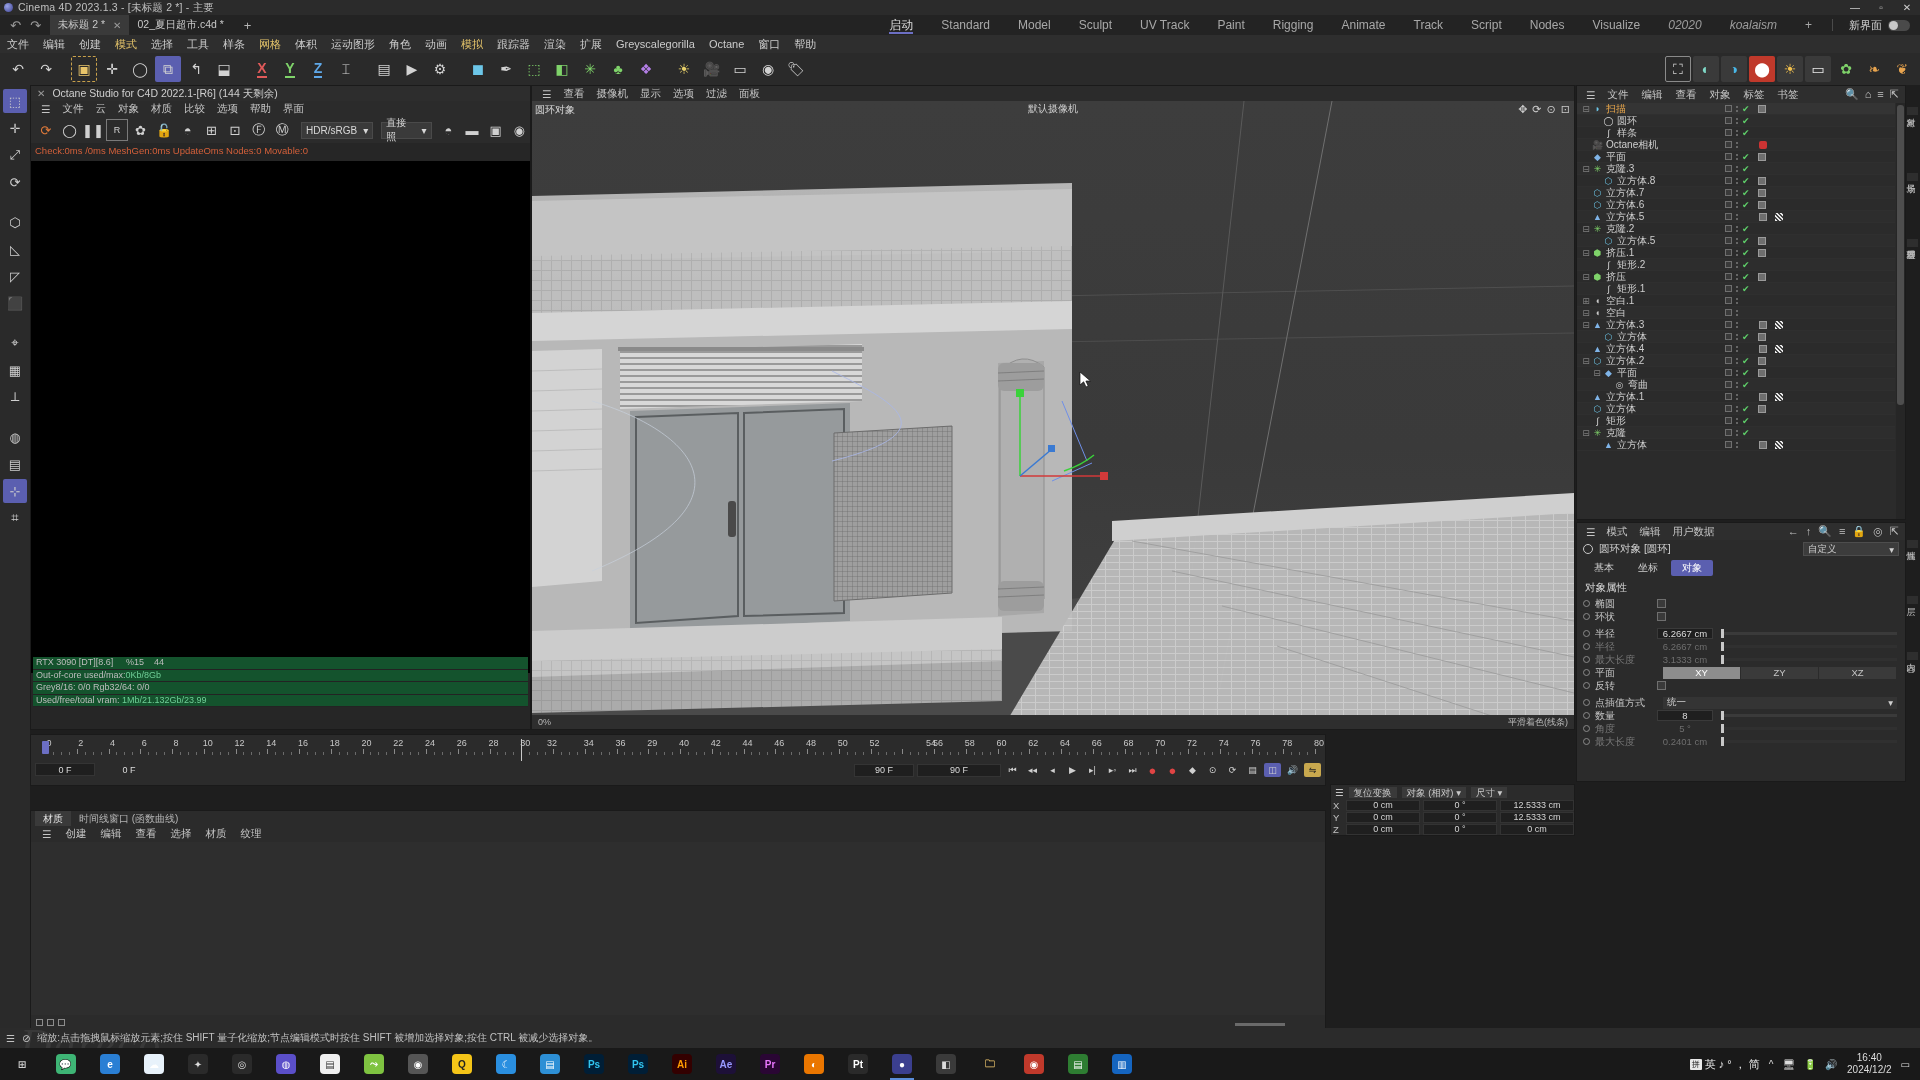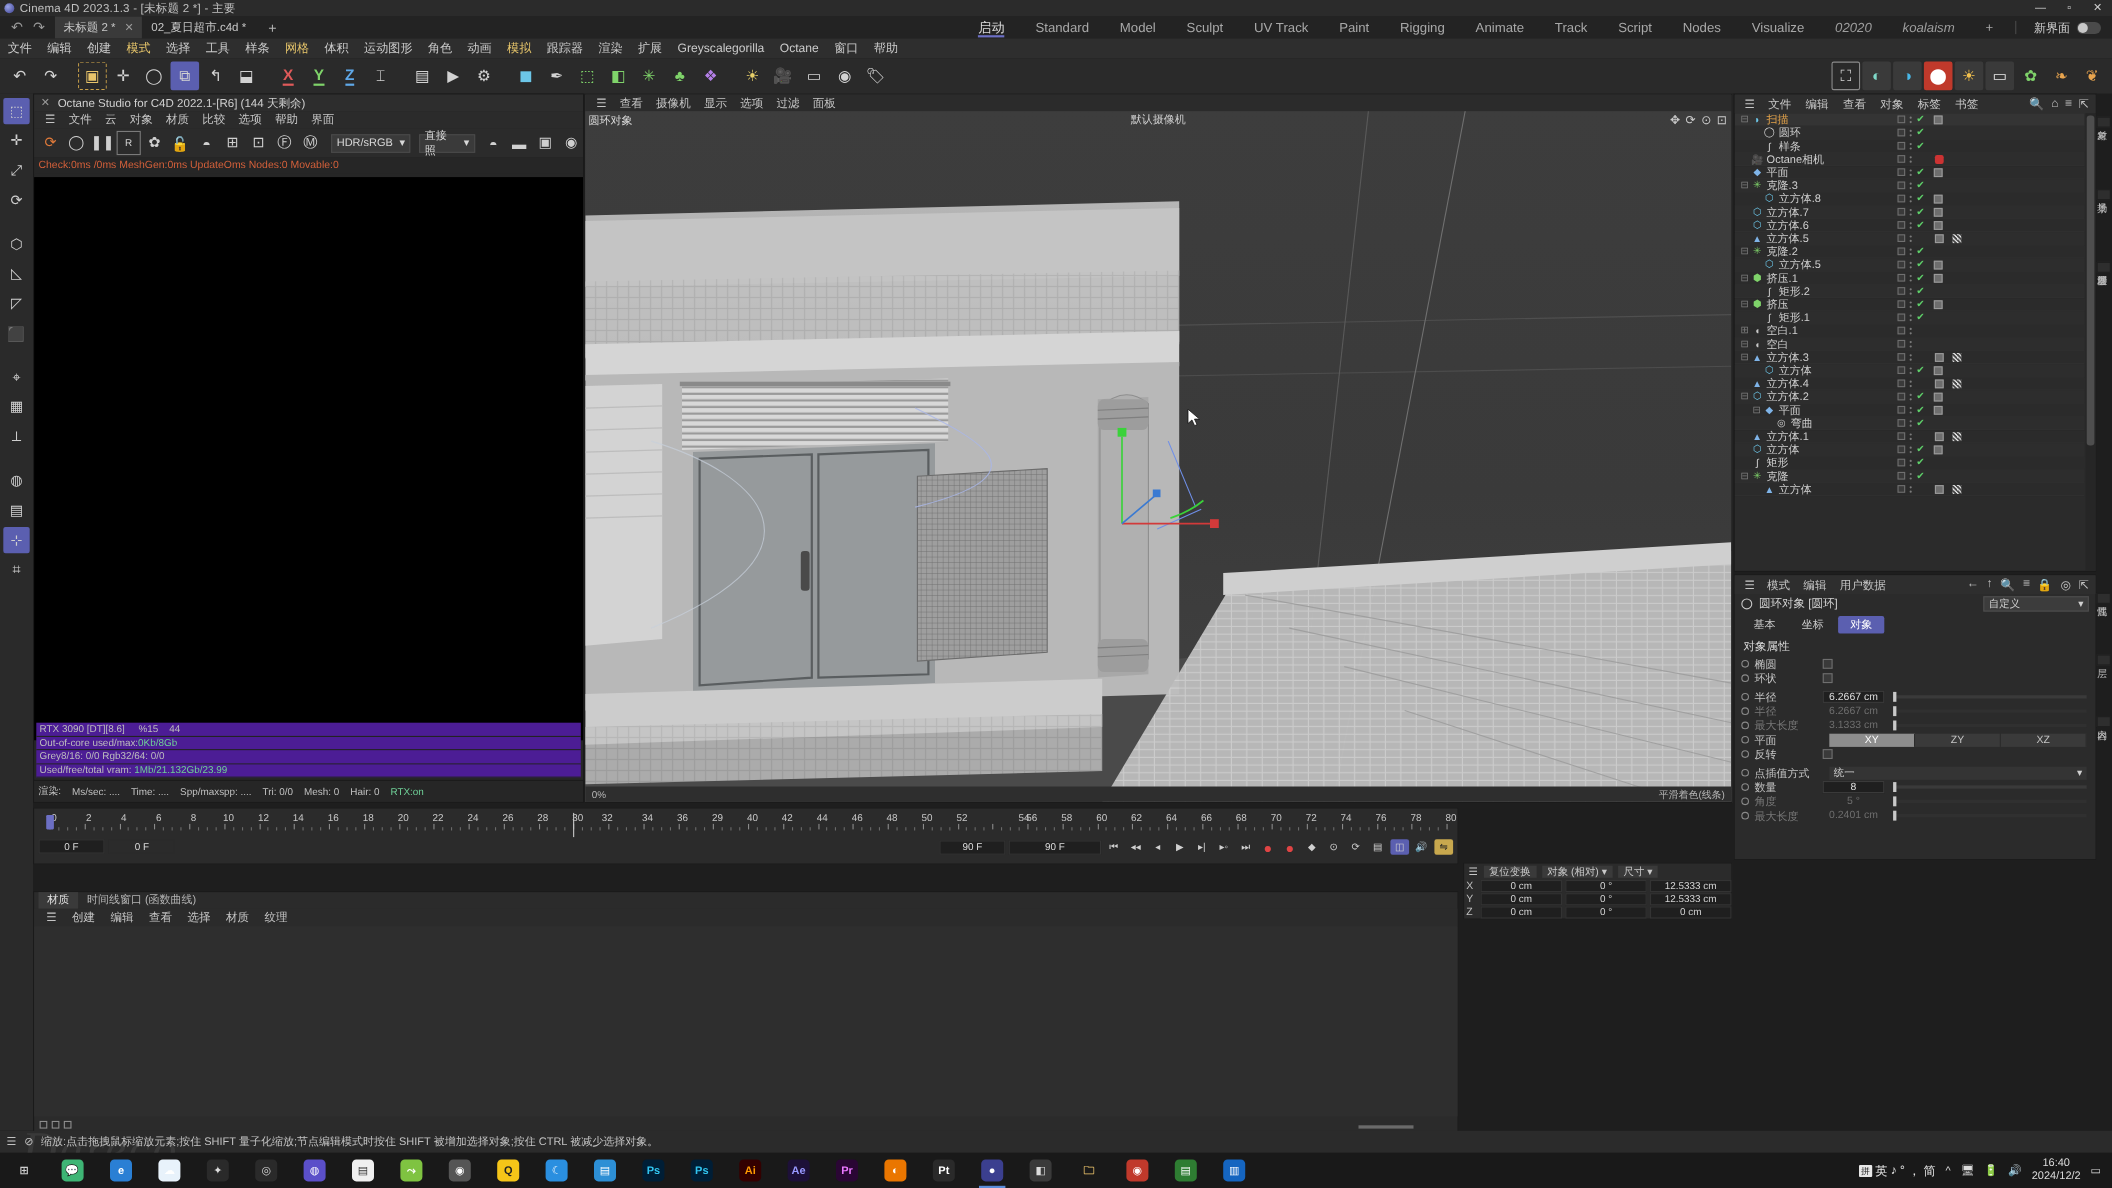--- a/index.html
+++ b/index.html
@@ -83,21 +83,21 @@
   .oct-menu { height:16px; background:#2b2b2b; display:flex; align-items:center; padding-left:4px;}
   .oct-menu span { padding:0 6px; font-size:10.5px; color:#c6c6c6;}
   .oct-tools { height:26px; background:#2b2b2b; display:flex; align-items:center; padding-left:4px; gap:2px;}
   .obtn { width:22px; height:22px; display:flex; align-items:center; justify-content:center;
     color:#d0d0d0; font-size:13px;}
   .osel { height:17px; background:#3a3a3a; border:1px solid #4a4a4a; color:#d8d8d8; font-size:10px;
     display:flex; align-items:center; padding:0 4px; gap:6px; margin-left:6px;}
   .oct-err { font-size:9.5px; color:#d4603a; padding:2px 4px; background:#262626;}
   .oct-canvas { position:absolute; left:0; top:75px; right:0; bottom:56px; background:#000; }
   .oct-stats { position:absolute; left:0; bottom:22px; width:100%; padding:0 2px;}
-  .statline { font-size:9px; line-height:11.5px; color:#bdbdbd; background:#4c1d95;
+  .statline { font-size:9px; line-height:11.5px; color:#bdbdbd; background:#14532d;
     border-bottom:1px solid #232323; padding-left:3px; white-space:nowrap;}
   .statline .g { color:#6fcf97;}
   .oct-bottom { position:absolute; left:0; bottom:0; width:100%; height:20px; background:#262626;
     display:flex; align-items:center; font-size:9px; color:#c0c0c0; gap:10px; padding-left:4px;
     border-top:1px solid #1b1b1b;}
   .oct-bottom .g { color:#6fcf97;}
 
   
   .viewport { position:absolute; left:531px; top:85px; width:1044px; height:645px; background:#3b3b3b;
     border:1px solid #1a1a1a; overflow:hidden;}
@@ -440,30 +440,20 @@
         <span>Out-of-core used/max:</span><span class="g">0Kb/8Gb</span>
       </div>
       <div class="statline">
         <span>Grey8/16: 0/0    Rgb32/64: 0/0</span>
       </div>
       <div class="statline">
         <span>Used/free/total vram: </span><span class="g">1Mb/21.132Gb/23.99</span>
       </div>
     </div>
 
-    <div class="oct-bottom">
-      <span>渲染:</span>
-      <span>Ms/sec: ....</span>
-      <span>Time: ....</span>
-      <span>Spp/maxspp: ....</span>
-      <span>Tri: 0/0</span>
-      <span>Mesh: 0</span>
-      <span>Hair: 0</span>
-      <span class="g">RTX:on</span>
-    </div>
   </div>
 
   <div class="viewport">
     <div class="vp-menu" id="vpmenu">
       <span>☰</span>
     <span>查看</span>
         <span>摄像机</span>
         <span>显示</span>
         <span>选项</span>
         <span>过滤</span>

